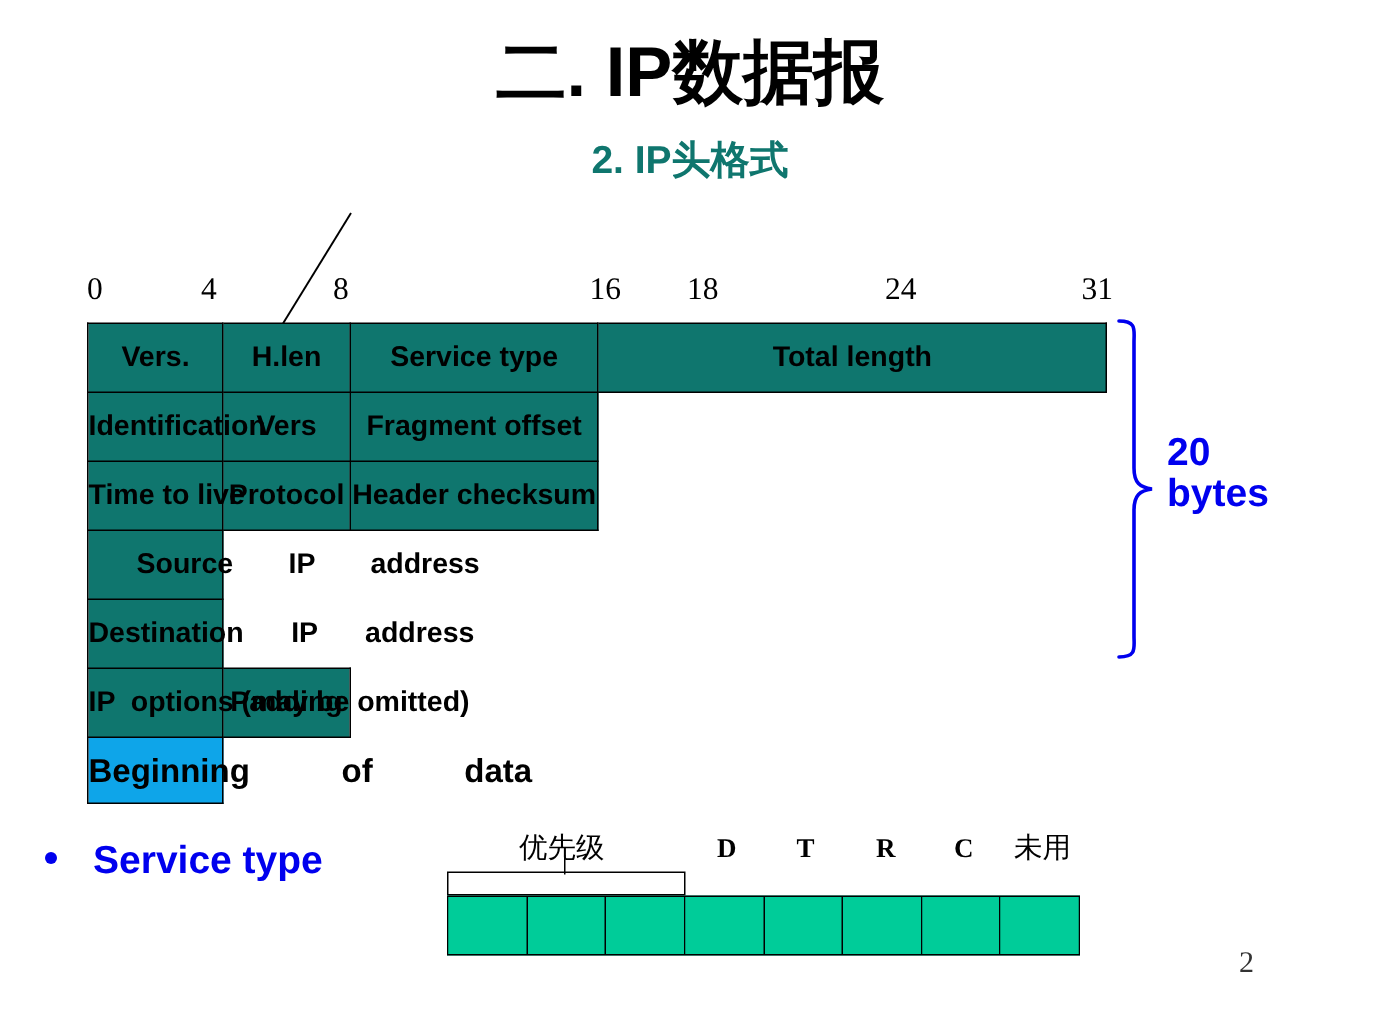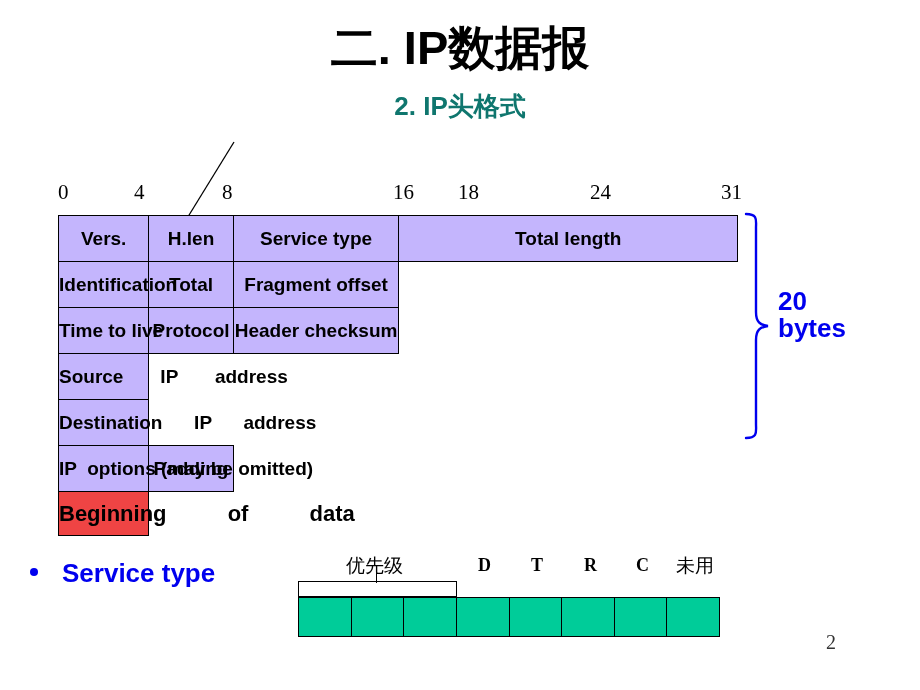--- a/index.html
+++ b/index.html
@@ -83,33 +83,33 @@
   
   #ip-table {
     position: absolute;
     left: 58px; top: 215px;
     width: 680px;
     border-collapse: collapse;
     table-layout: fixed;
   }
   #ip-table td {
     border: 1px solid #000000;
-    background: #c4b5fd;
+    background: #0f766e;
     text-align: center;
     vertical-align: middle;
     font-family: "Liberation Sans", "DejaVu Sans", sans-serif;
     font-size: 19px;
     font-weight: bold;
     color: #000000;
     padding: 0;
     height: 45px;
     white-space: pre;
   }
   #ip-table tr.data-row td {
-    background: #ef4444;
+    background: #0ea5e9;
     font-size: 22px;
     height: 43px;
   }
 
   
   #brace {
     position: absolute;
     left: 742px; top: 212px;
     width: 34px; height: 228px;
   }
@@ -236,30 +236,30 @@
   <table id="ip-table">
     <tbody>
         <tr>
           <td style="width: 13.2353%;">Vers.</td>
           <td style="width: 12.3529%;">H.len</td>
           <td style="width: 24.4118%;">Service type</td>
           <td style="width: 50%;">Total length</td>
         </tr>
         <tr>
           <td style="width: 50%;">Identification</td>
-          <td style="width: 12.5%;">Total</td>
+          <td style="width: 12.5%;">Vers</td>
           <td style="width: 37.5%;">Fragment offset</td>
         </tr>
         <tr>
           <td style="width: 25.5882%;">Time to live</td>
           <td style="width: 24.4118%;">Protocol</td>
           <td style="width: 50%;">Header checksum</td>
         </tr>
         <tr>
-          <td style="width: 100%;">Source       IP       address</td>
+          <td style="width: 100%; padding-left: 32px;">Source       IP       address</td>
         </tr>
         <tr>
           <td style="width: 100%;">Destination      IP      address</td>
         </tr>
         <tr>
           <td style="width: 75%;">IP  options (may be omitted)</td>
           <td style="width: 25%;">Padding</td>
         </tr>
         <tr class="data-row">
           <td style="width: 100%;">Beginning          of          data</td>

